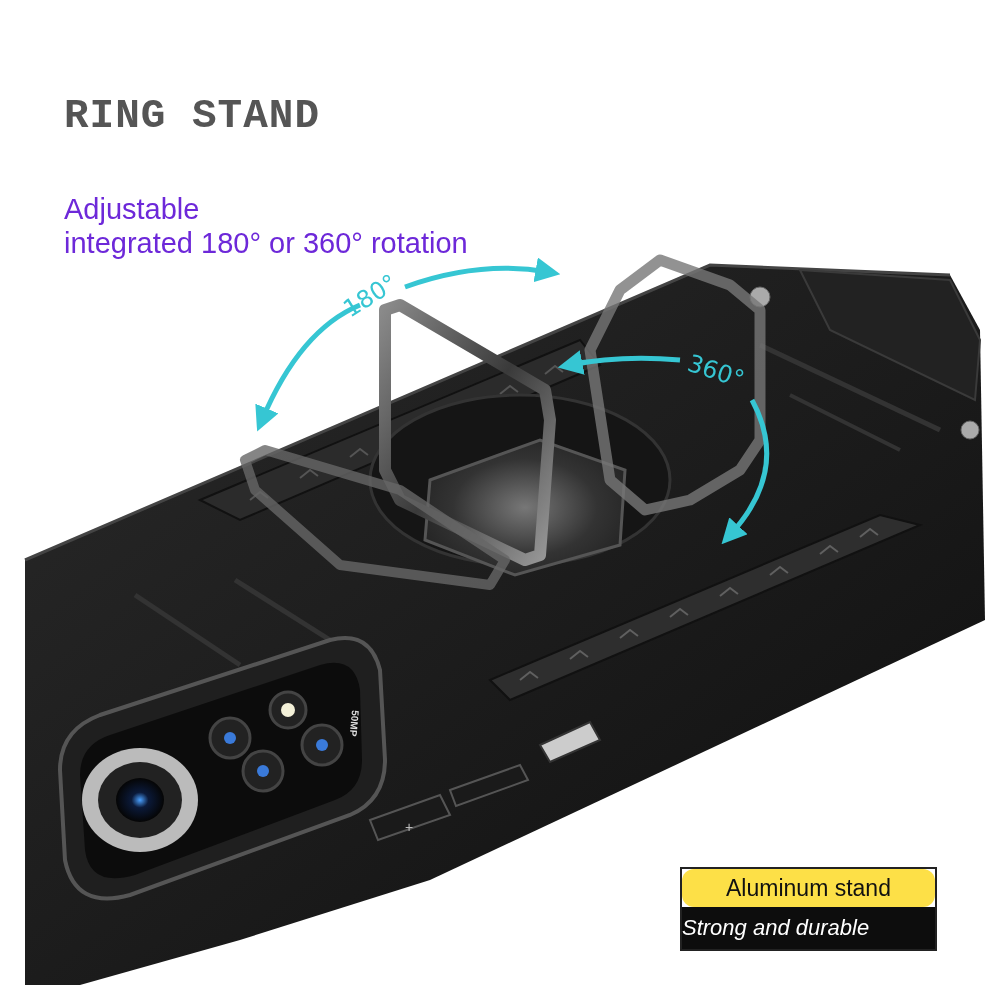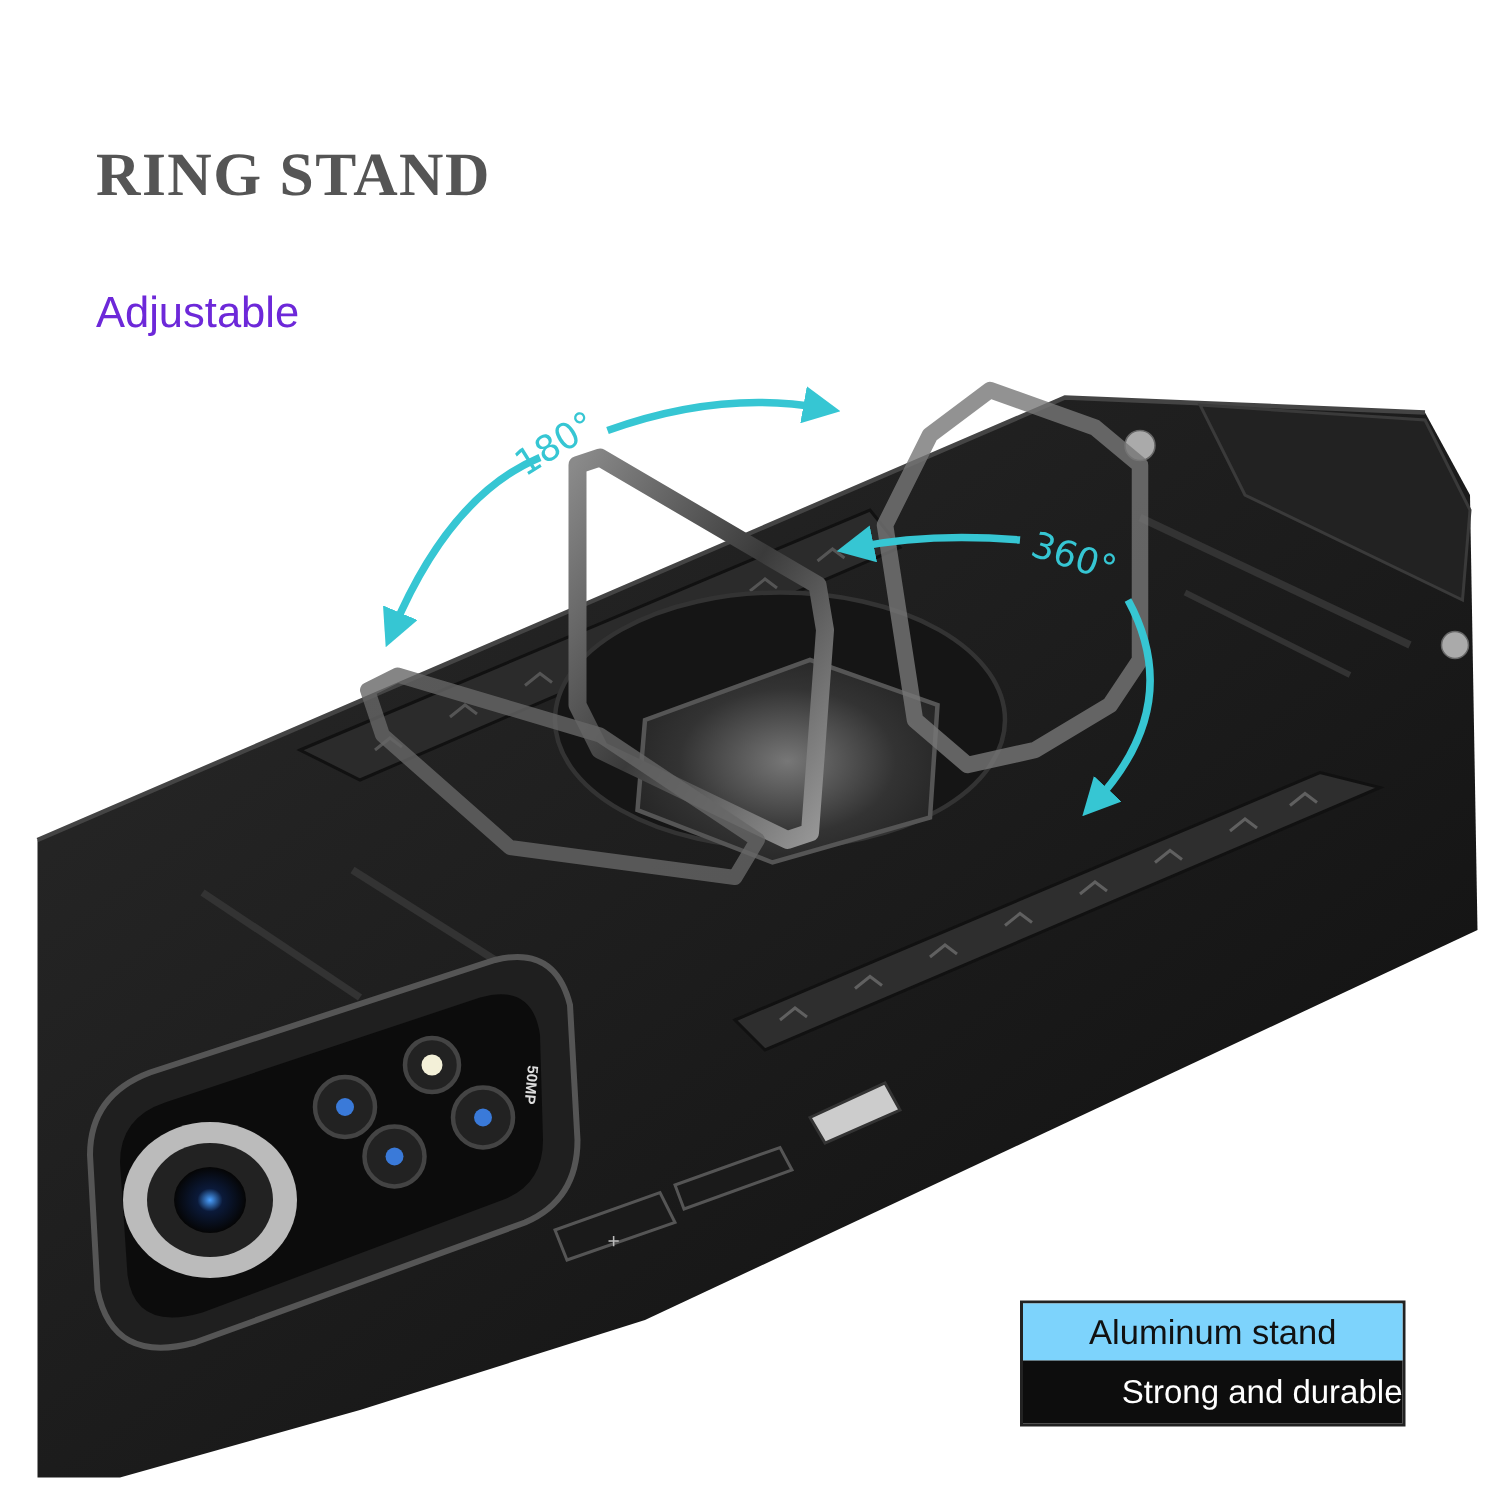--- a/index.html
+++ b/index.html
@@ -1,22 +1,22 @@
 <!DOCTYPE html>
 <html><head>
   <meta charset="utf-8">
   <style>
     html, body { margin: 0; padding: 0; background: #ffffff; }
     body { width: 1000px; height: 1000px; position: relative; overflow: hidden; font-family: "Liberation Sans", sans-serif; }
-    .headline { position: absolute; left: 64px; top: 86px; color: #555555; font-family: Liberation Serif, serif; font-weight: bold; font-size: 41px; line-height: 60px; letter-spacing: 1px; }
+    .headline { position: absolute; left: 64px; top: 86px; color: #555555; font-family: Liberation Mono, monospace; font-weight: bold; font-size: 41px; line-height: 60px; letter-spacing: 1px; }
     .subline { position: absolute; left: 64px; top: 192px; color: #6d28d9; font-size: 29px; line-height: 34px; }
     .scene { position: absolute; left: 0; top: 0; width: 1000px; height: 1000px; }
     .label-box { position: absolute; left: 680px; top: 867px; width: 253px; border: 2px solid #222; }
-    .label-top { background: #7dd3fc; color: #111; font-size: 23px; text-align: center; height: 38px; line-height: 38px; }
-    .label-bottom { background: #0d0d0d; color: #ffffff; font-size: 22px; text-align: right; height: 42px; line-height: 42px; }
+    .label-top { background: #fde047; color: #111; font-size: 23px; text-align: center; height: 38px; line-height: 38px; border-radius: 12px; }
+    .label-bottom { background: #0d0d0d; color: #ffffff; font-size: 22px; text-align: left; height: 42px; line-height: 42px; font-style: italic; }
     .deg { font-family: "DejaVu Sans", sans-serif; font-size: 24px; fill: #36c6d3; }
   </style>
 </head>
 <body>
 
 <svg class="scene" viewBox="0 0 1000 1000" xmlns="http://www.w3.org/2000/svg">
   <defs>
     <linearGradient id="caseGrad" x1="0" y1="0" x2="1" y2="1">
       <stop offset="0" stop-color="#2a2a2a"></stop>
       <stop offset="1" stop-color="#0e0e0e"></stop>
@@ -125,18 +125,19 @@
     <text class="deg" x="0" y="0" transform="translate(686 370) rotate(18)">360°</text>
   </g>
 </svg>
 
 <div class="headline">
   <div>RING STAND</div>
 </div>
 
 <div class="subline">
   <div>Adjustable</div>
+  <div>integrated 180° or 360° rotation</div>
 </div>
 
 <div class="label-box">
   <div class="label-top">Aluminum stand</div>
   <div class="label-bottom">Strong and durable</div>
 </div>
 
 </body></html>

